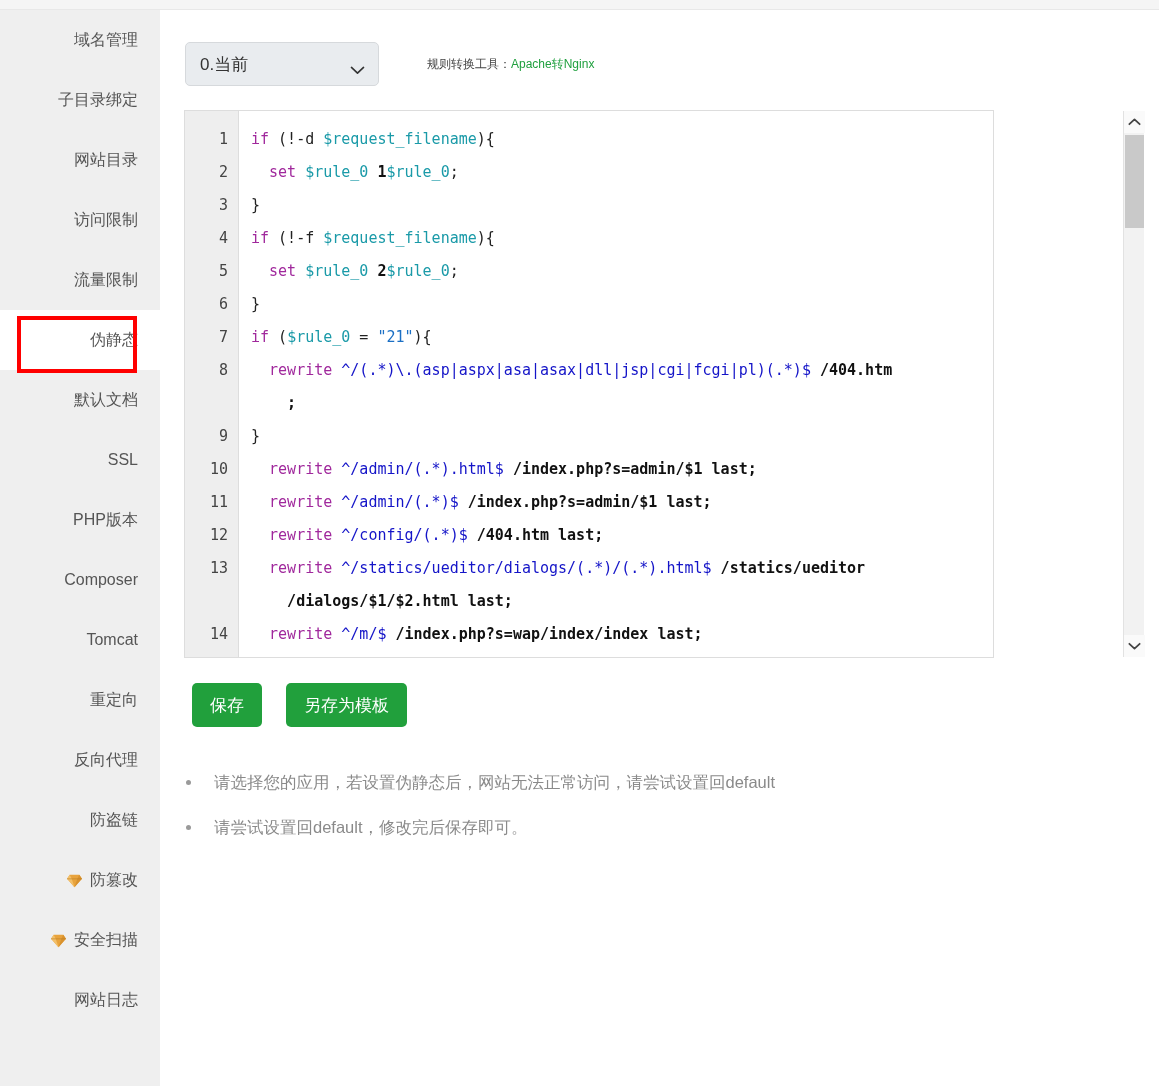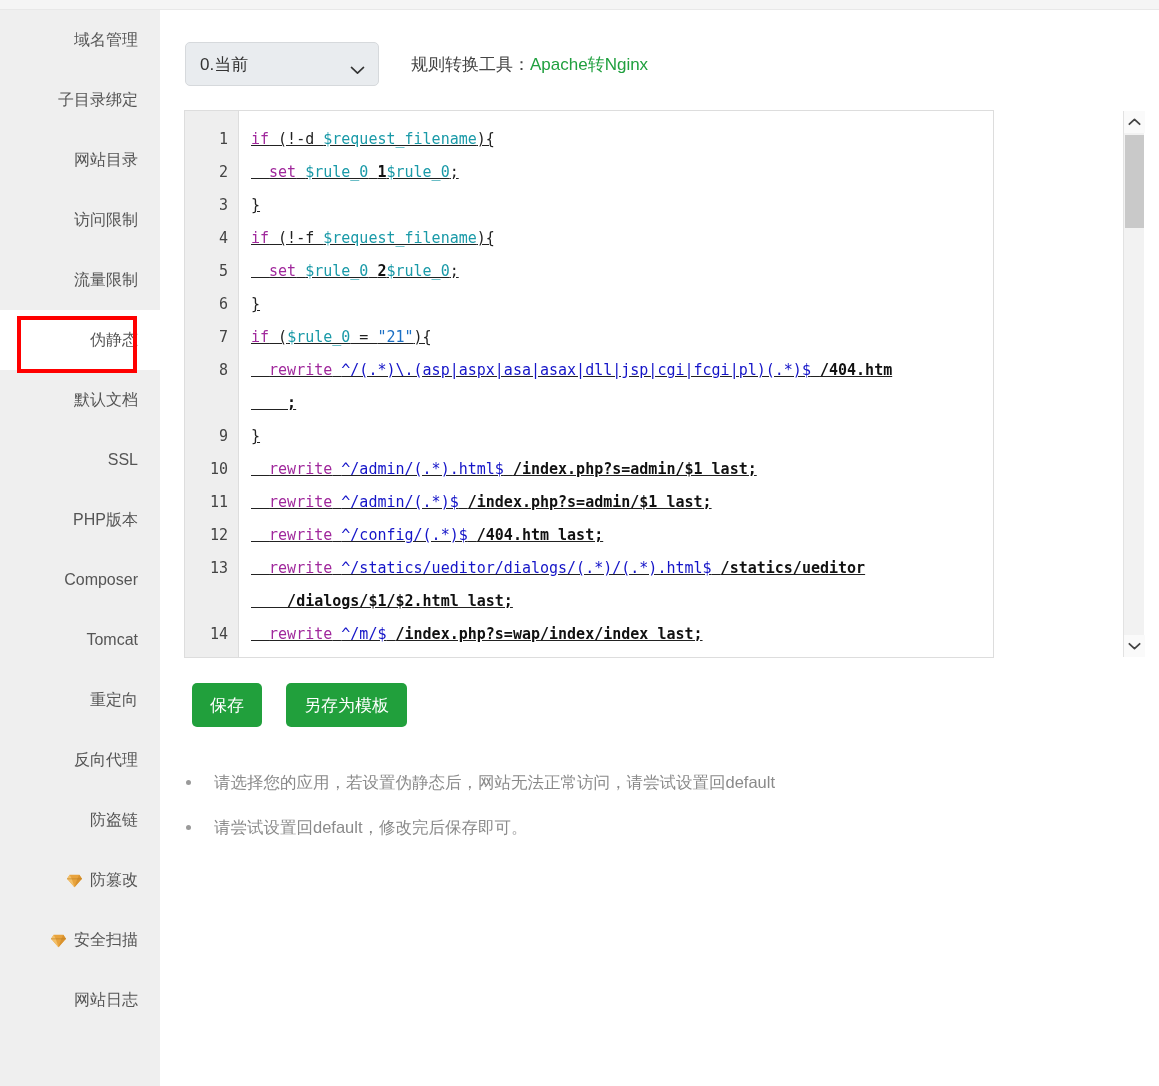--- a/index.html
+++ b/index.html
@@ -48,21 +48,21 @@
     position:absolute; left:25px; top:32px;
     display:flex; align-items:center; gap:12px;
   }
   .tmpl-select {
     width:194px; height:44px;
     background:#e9ecef; border:1px solid #d6d9dc; border-radius:5px;
     display:flex; align-items:center; justify-content:space-between;
     padding:0 13px 0 14px; font-size:17px; color:#333; cursor:pointer;
   }
   .chev { width:15px; height:9px; flex:0 0 auto; }
-  .conv-label { margin-left:20px; font-size:17px; color:#444; white-space:nowrap; }
+  .conv-label { margin-left:36px; font-size:12px; color:#444; white-space:nowrap; }
   .conv-link { color:#20a03f; cursor:pointer; }
 
   
   .editor {
     position:absolute; left:24px; top:100px; width:810px; height:548px;
     border:1px solid #dddddd; background:#ffffff; overflow:hidden;
     display:flex;
   }
   .gutter {
     width:54px; flex:0 0 54px; background:#eeeeee; border-right:1px solid #dddddd;
@@ -70,21 +70,21 @@
     font-family:"DejaVu Sans Mono","Liberation Mono",monospace;
     font-size:15px; color:#444; text-align:right; user-select:none;
   }
   .gnum { height:33px; line-height:33px; padding-right:10px; }
   .gnum.blank { color:transparent; }
   .codearea {
     flex:1 1 auto; padding:12px 8px 0 12px;
     font-family:"DejaVu Sans Mono","Liberation Mono",monospace;
     font-size:15px; color:#222; white-space:pre; overflow:hidden;
   }
-  .cline { height:33px; line-height:33px;text-decoration:underline; }
+  .cline { height:33px; line-height:33px; }
   .k  { color:#a0289c; }          
   .v  { color:#1a9aa8; }          
   .n  { color:#111; font-weight:bold; }  
   .s  { color:#1b6fc4; }          
   .rx { color:#1414c8; }          
   .p  { color:#222; }             
 
   
   .sbar {
     position:absolute; left:963px; top:101px; width:21px; height:546px;

